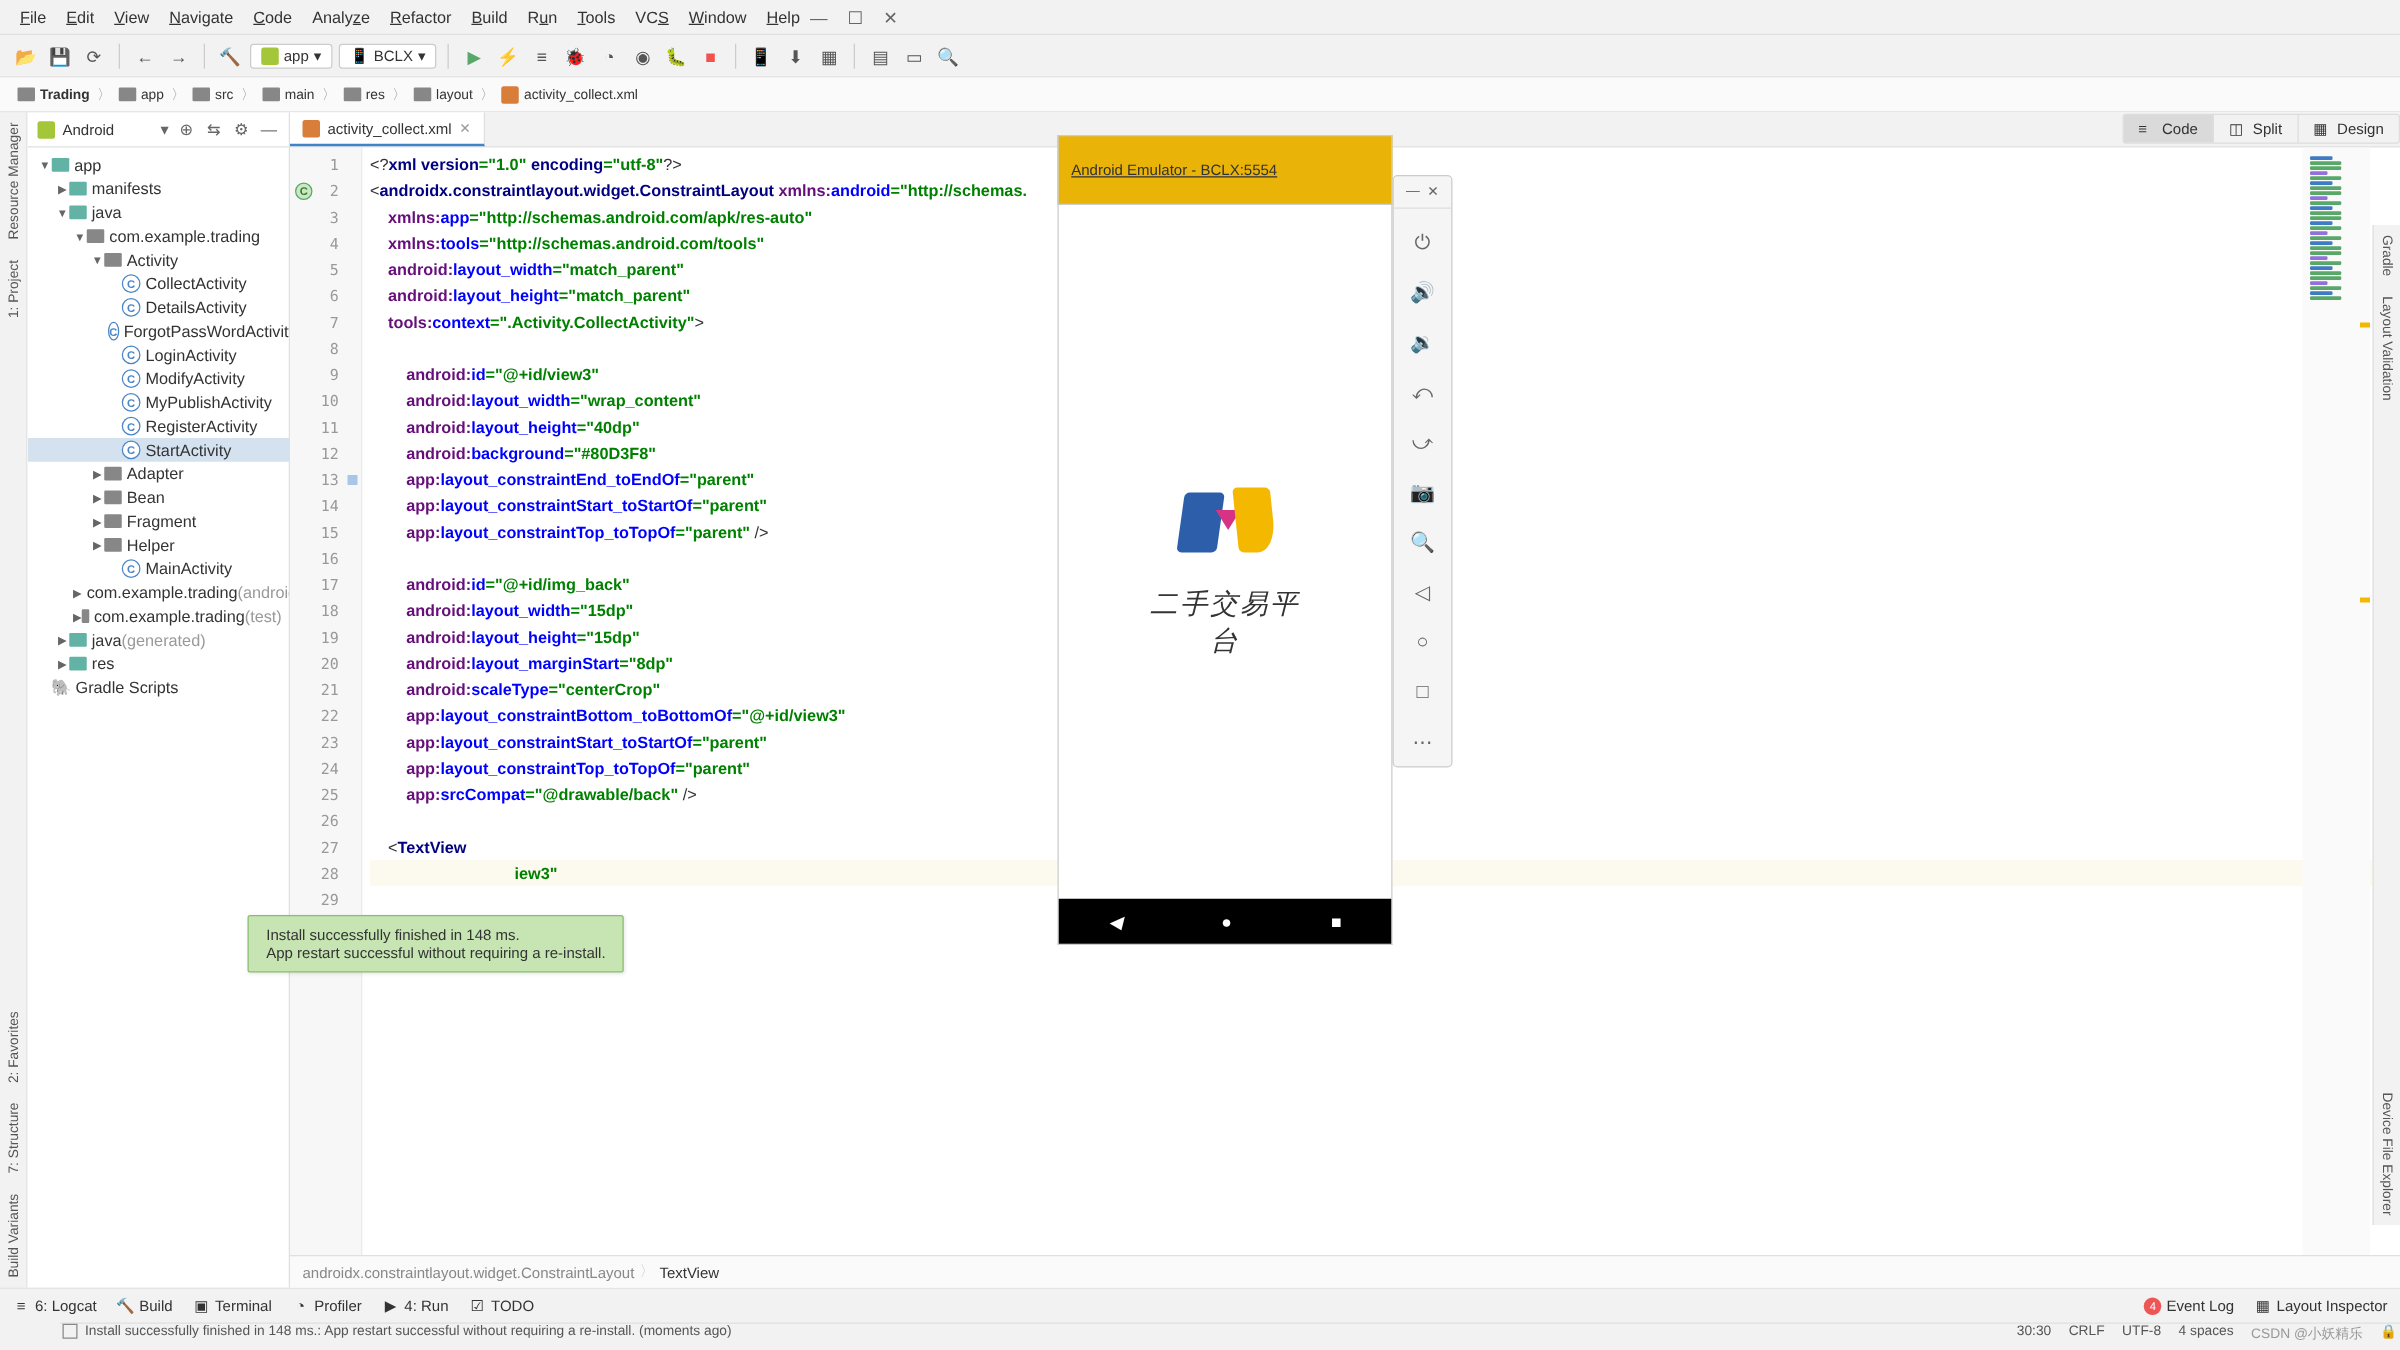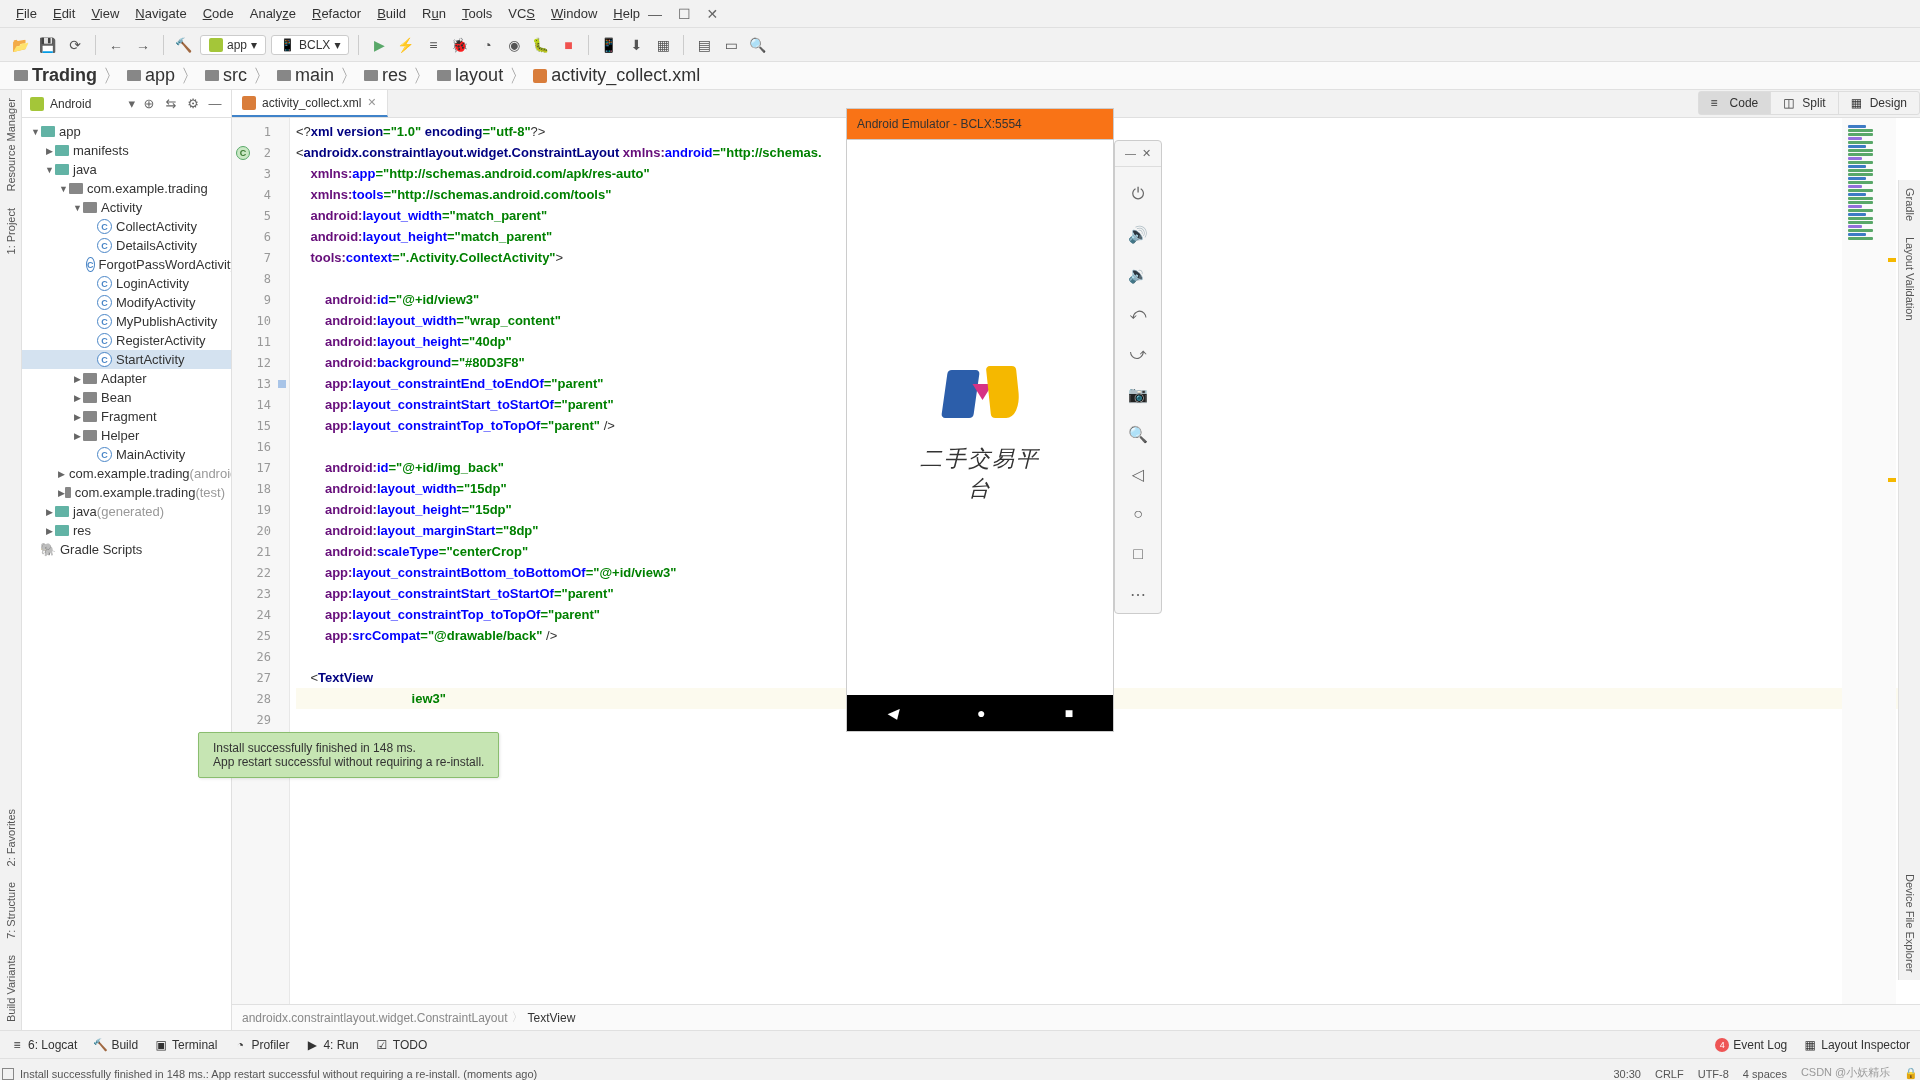--- a/index.html
+++ b/index.html
@@ -17,21 +17,21 @@
   .toolbar { height: 34px; background: #f2f2f2; display: flex; align-items: center; padding: 0 10px; gap: 5px; border-bottom: 1px solid #e0e0e0; }
   .toolbar-separator { width: 1px; height: 20px; background: #ccc; margin: 0 4px; }
   .tool-icon { width: 22px; height: 22px; display: flex; align-items: center; justify-content: center; cursor: pointer; color: #555; font-size: 14px; border-radius: 3px; }
   .tool-icon.green { color: #59a869; }
   .tool-icon.red { color: #f0524f; }
   .app-selector { display: flex; align-items: center; gap: 4px; padding: 2px 8px; border: 1px solid #ccc; border-radius: 3px; background: #fff; font-size: 12px; }
   .device-selector { display: flex; align-items: center; gap: 4px; padding: 2px 8px; border: 1px solid #ccc; border-radius: 3px; background: #fff; font-size: 12px; }
   .android-logo { width: 14px; height: 14px; background: #a4c639; border-radius: 2px; }
   
   
-  .breadcrumb { height: 28px; background: #fafafa; display: flex; align-items: center; padding: 0 10px; gap: 2px; border-bottom: 1px solid #e0e0e0; font-size: 18px; }
+  .breadcrumb { height: 28px; background: #fafafa; display: flex; align-items: center; padding: 0 10px; gap: 2px; border-bottom: 1px solid #e0e0e0; font-size: 11px; }
   .breadcrumb-item { display: flex; align-items: center; gap: 4px; padding: 2px 4px; }
   .breadcrumb-item.first { font-weight: bold; }
   .breadcrumb-sep { color: #999; }
   .folder-icon { width: 14px; height: 11px; background: #878787; border-radius: 1px; display: inline-block; }
   
   
   .main { display: flex; height: calc(100% - 28px - 34px - 28px - 28px - 22px); position: relative;}
   
   
   .left-strip { width: 22px; background: #f2f2f2; border-right: 1px solid #e0e0e0; display: flex; flex-direction: column; align-items: center; }
@@ -83,21 +83,21 @@
   .code .tag { color: #000080; font-weight: bold; }
   .code .attr { color: #0000ff; font-weight: bold;}
   .code .ns { color: #660e7a;font-weight: bold; }
   .code .str { color: #008000; font-weight: bold;}
   .code .op { color: #008000; font-weight: bold;}
   .code .punc { color: #333; }
   .highlight-box { background:#eceedb; outline: 1px solid #c0b33f;}
   
   
   .emulator { position: absolute; left: 846px; top: 108px; width: 268px;}
-  .emu-titlebar { background: #f97316; border:1px solid #ccc; padding: 8px 10px; font-size: 12px; }
+  .emu-titlebar { background: #eab308; border:1px solid #ccc; padding: 20px 10px; font-size: 12px; text-decoration: underline; }
   .emu-frame { width: 268px; height: 592px; background: #fff; border:1px solid #ccc;border-top:none; position:relative;font-style:italic;}
   .emu-navbar { position:absolute; bottom:0;left:0;right:0;height:36px;background:#000;display:flex;align-items:center;justify-content:space-around;}
   .emu-navbar span { color:#fff;font-size:14px;}
   .emu-logo { position:absolute;top:220px;left:50%;transform:translateX(-50%);text-align:center;}
   .emu-logo-img { width:84px;height:70px;background:transparent;margin:0 auto 14px; position:relative;}
   .emu-logo-text { font-size:22px; letter-spacing:2px;color:#333;}
   .logo-y { position:absolute;left:6px;top:10px;width:32px;height:48px;background:#2c5eaa;transform:skewX(-8deg);border-radius:4px;}
   .logo-tri { position:absolute;left:34px;top:24px;width:0;height:0;border-left:10px solid transparent;border-right:10px solid transparent;border-top:16px solid #d63384;}
   .logo-cart { position:absolute;right:4px;top:6px;width:30px;height:52px;background:#f5b800;border-radius:4px 4px 50% 4px;transform:skewX(6deg);}
   
@@ -119,21 +119,21 @@
   
   .toast { position: absolute; left: 198px; top: 732px; background: #c6e5b3; border: 1px solid #8abd6f; padding: 8px 14px; font-size: 12px; border-radius: 2px; box-shadow: 1px 1px 3px rgba(0,0,0,0.1);}
   
   
   .bottom-tools { height: 28px; background: #f2f2f2; border-top: 1px solid #e0e0e0; display: flex; align-items: center; padding: 0 10px; gap: 16px; font-size: 12px; }
   .bottom-tool { display: flex; align-items: center; gap: 4px; cursor: pointer; }
   .bottom-spacer { flex: 1; }
   .bt-icon { width:14px;height:14px;display:inline-flex;align-items:center;justify-content:center;}
   
   
-  .statusbar { height: 22px; background: #f2f2f2; border-top: 1px solid #e0e0e0; display: flex; align-items: flex-end; padding: 0 2px; font-size: 11px; gap: 14px;}
+  .statusbar { height: 22px; background: #f2f2f2; border-top: 1px solid #e0e0e0; display: flex; align-items: flex-start; padding: 0 2px; font-size: 11px; gap: 14px; margin-left: 48px;}
   .status-left { flex: 1; display:flex;align-items:center;gap:6px;}
   .status-item{color:#555;}
   .status-item.muted{color:#999;}
   
   
   .right-strip { position:absolute;right:0;top:90px;bottom:50px;width:22px;background:#f2f2f2;border-left:1px solid #e0e0e0;display:flex;flex-direction:column;align-items:center;}
 </style>
 </head>
 <body>
 

